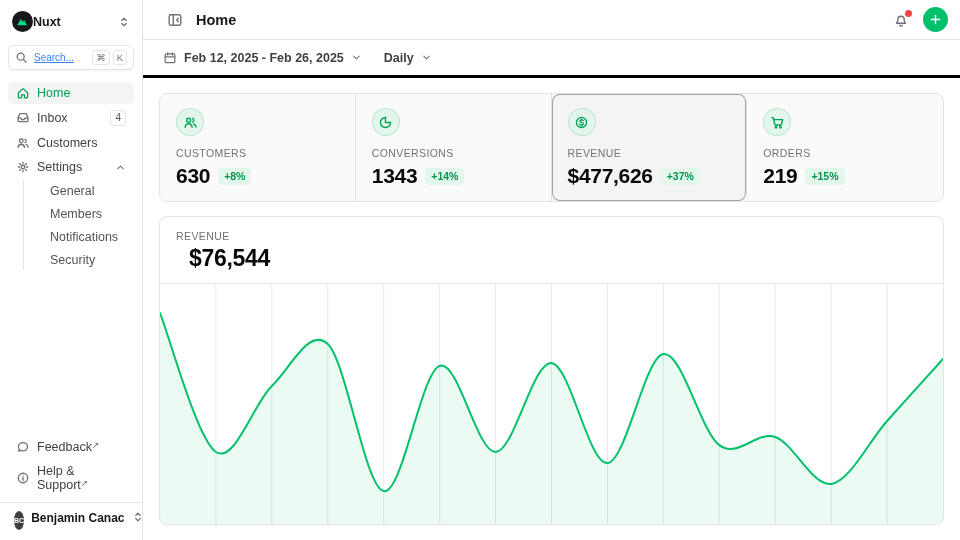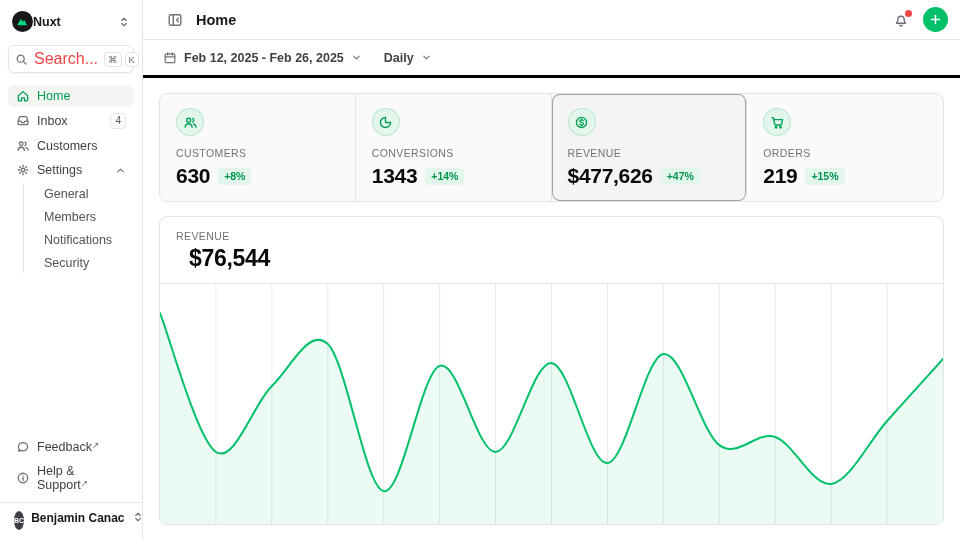--- a/index.html
+++ b/index.html
@@ -10,31 +10,31 @@
   
   .sidebar { width:143px; min-width:143px; border-right:1px solid #e4e4e7;
     display:flex; flex-direction:column; background:#fff; }
   .side-top { padding:8px; flex:1; display:flex; flex-direction:column; }
   .workspace { display:flex; align-items:center; padding:3px 4px; border-radius:6px; cursor:pointer; margin-bottom:10px; }
   .logo-badge { width:21px; height:21px; border-radius:50%; background:#18181b; display:flex; align-items:center; justify-content:center; }
   .ws-name { font-size:12.5px; font-weight:700; flex:1; }
   .icon { display:inline-flex; align-items:center; justify-content:center; color:#71717a; }
   .search { display:flex; align-items:center; gap:6px; border:1px solid #e4e4e7; border-radius:6px;
     padding:4px 6px; box-shadow:0 1px 2px rgba(0,0,0,.05); margin-bottom:12px; cursor:text; background:#fff; }
-  .search .ph { font-size:16px; color:#ef4444; flex:1; }
+  .search .ph { font-size:10px; color:#3b82f6; flex:1;text-decoration:underline; }
   .kbds { display:flex; gap:3px; }
   kbd { font-family:"Liberation Sans",sans-serif; font-size:9.5px; color:#71717a; border:1px solid #e4e4e7;
     border-radius:3px; padding:1px 3px; min-width:14px; text-align:center; background:#fff; }
   .nav-item { display:flex; align-items:center; gap:7px; padding:4px 8px; border-radius:6px;
     font-size:12.5px; color:#3f3f46; font-weight:500; cursor:pointer; margin-bottom:2px; }
   .nav-item .lbl { flex:1; }
   .nav-item.active { background:#f2f5f2; color:#00a155; }
   .nav-item.active .icon { color:#00a155; }
   .mini-badge { font-size:10px; color:#52525b; border:1px solid #e4e4e7; border-radius:4px; padding:0 4px; line-height:14px; background:#fff; }
-  .subnav { margin-left:15px; border-left:1px solid #e4e4e7; padding-left:6px; }
+  .subnav { margin-left:15px; border-left:1px solid #e4e4e7; padding-left:12px; }
   .subnav .nav-item { padding:3.5px 8px 3.5px 14px; color:#52525b; font-weight:400; }
   .side-bottom { padding:8px 8px 0 8px; }
   .ext { font-size:9px; color:#71717a; position:relative; top:-3px; }
   .side-divider { border:none; border-top:1px solid #e4e4e7; margin:6px -8px 0 -8px; }
   .user-row { display:flex; align-items:flex-start; gap:7px; padding:8px 6px 10px 6px; cursor:pointer; }
   .avatar { width:19px; height:19px; border-radius:50%; background:#3f3f46; color:#fff;
     font-size:7px; font-weight:700; display:flex; align-items:center; justify-content:center; }
   .user-name { font-size:12px; font-weight:600; flex:1; white-space:nowrap; }
 
   
@@ -304,21 +304,21 @@
             <svg width="15" height="15" viewBox="0 0 16 16" fill="none" stroke="currentColor" stroke-width="1.4" stroke-linecap="round">
                 <circle cx="8" cy="8" r="5.4"></circle>
                 <path d="M9.9 6.1c-.3-.6-1-1-1.9-1-1.1 0-1.9.6-1.9 1.4S6.9 7.7 8 7.9c1.1.2 1.9.6 1.9 1.4S9.1 10.8 8 10.8c-.9 0-1.6-.4-1.9-1"></path>
                 <line x1="8" y1="4.2" x2="8" y2="5.1"></line>
                 <line x1="8" y1="10.9" x2="8" y2="11.8"></line>
               </svg>
           </div>
           <div class="stat-label">REVENUE</div>
           <div class="stat-value-row">
             <span class="stat-value">$477,626</span>
-            <span class="delta-badge">+47%</span>
+            <span class="delta-badge">+37%</span>
           </div>
         </div>
         <div class="stat-card">
           <div class="stat-icon">
             <svg width="15" height="15" viewBox="0 0 16 16" fill="none" stroke="currentColor" stroke-width="1.5" stroke-linecap="round" stroke-linejoin="round">
                 <circle cx="6.4" cy="13" r="0.8"></circle>
                 <circle cx="11.2" cy="13" r="0.8"></circle>
                 <path d="M2 2.8h1.5l1.6 7a1 1 0 0 0 1 .8h5.2a1 1 0 0 0 1-.8l1.1-4.9H4.1"></path>
               </svg>
           </div>

